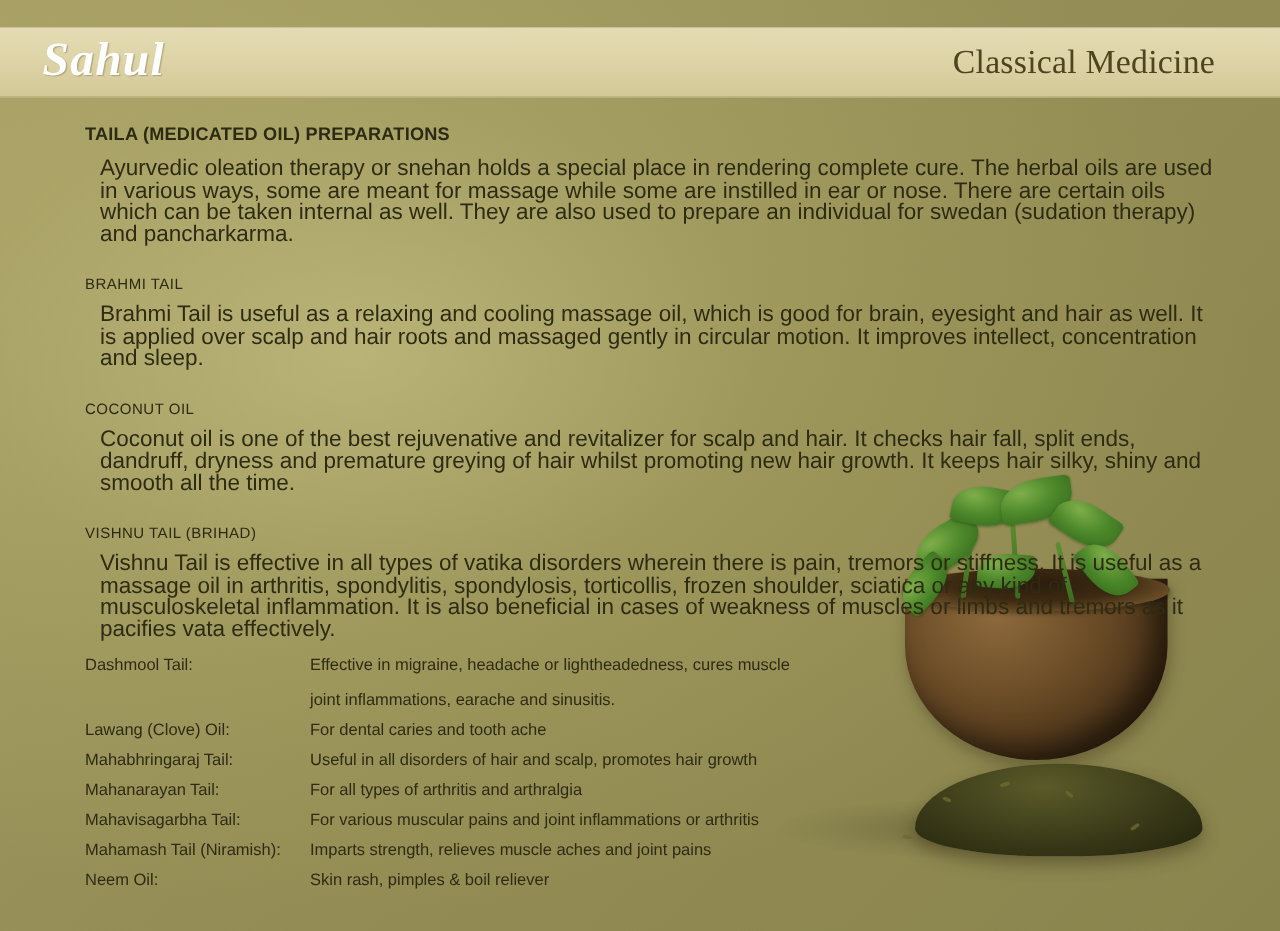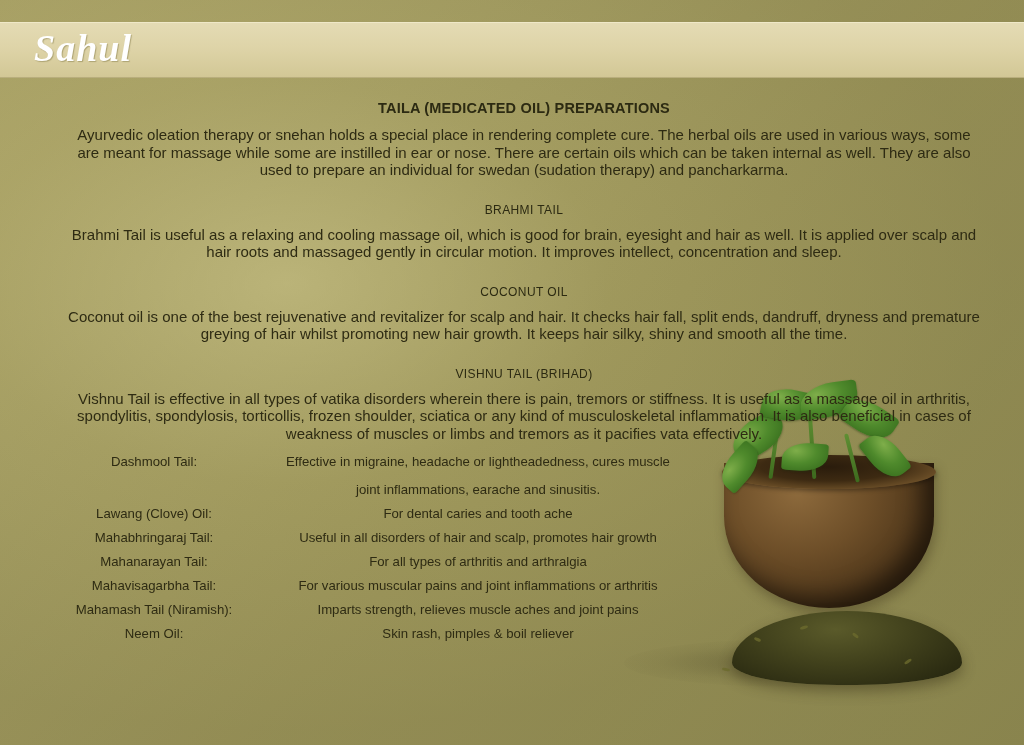--- a/index.html
+++ b/index.html
@@ -9,21 +9,20 @@
   }
   body {
     font-family: "Liberation Sans", sans-serif;
   }
   #page {
     position: relative;
     width: 1024px;
     height: 745px;
     overflow: hidden;
     background: linear-gradient(135deg, #b0a86a 0%, #a69f63 25%, #9c9559 55%, #8f8a50 100%);
-    text-align: center;
   }
   
   #page::before {
     content: "";
     position: absolute;
     inset: 0;
     background: radial-gradient(ellipse 70% 60% at 28% 38%, rgba(205,198,140,0.55) 0%, rgba(170,163,105,0.15) 45%, rgba(120,115,70,0.25) 100%);
     pointer-events: none;
   }
   .header-band {
@@ -75,22 +74,22 @@
     color: #2f2c14;
   }
   h1.section-title {
     margin: 0 0 10px 0;
     font-size: 14.5px;
     font-weight: bold;
     color: #2c2a12;
     letter-spacing: 0.2px;
   }
   p.body-text {
-    margin: 0 0 8px 0;
-    font-size: 15px;
+    margin: 0 0 8px 12px;
+    font-size: 18px;
     line-height: 17.5px;
     color: #2e2b13;
   }
   h2.sub-title {
     margin: 24px 0 9px 0;
     font-size: 12px;
     font-weight: normal;
     color: #2c2a12;
     letter-spacing: 0.4px;
   }
@@ -190,20 +189,21 @@
 </style>
 </head>
 <body>
 
 <div id="page">
 
   <div class="header-band">
     <div class="header-band-inner"></div>
   </div>
   <div class="brand">Sahul</div>
+  <div class="header-title">Classical Medicine</div>
 
   <div class="content">
 
     <h1 class="section-title">TAILA (MEDICATED OIL) PREPARATIONS</h1>
     <p class="body-text">Ayurvedic oleation therapy or snehan holds a special place in rendering complete cure. The herbal oils are used in various ways, some are meant for massage while some are instilled in ear or nose. There are certain oils which can be taken internal as well. They are also used to prepare an individual for swedan (sudation therapy) and pancharkarma.</p>
 
     <h2 class="sub-title">BRAHMI TAIL</h2>
     <p class="body-text">Brahmi Tail is useful as a relaxing and cooling massage oil, which is good for brain, eyesight and hair as well. It is applied over scalp and hair roots and massaged gently in circular motion. It improves intellect, concentration and sleep.</p>
 
     <h2 class="sub-title">COCONUT OIL</h2>

